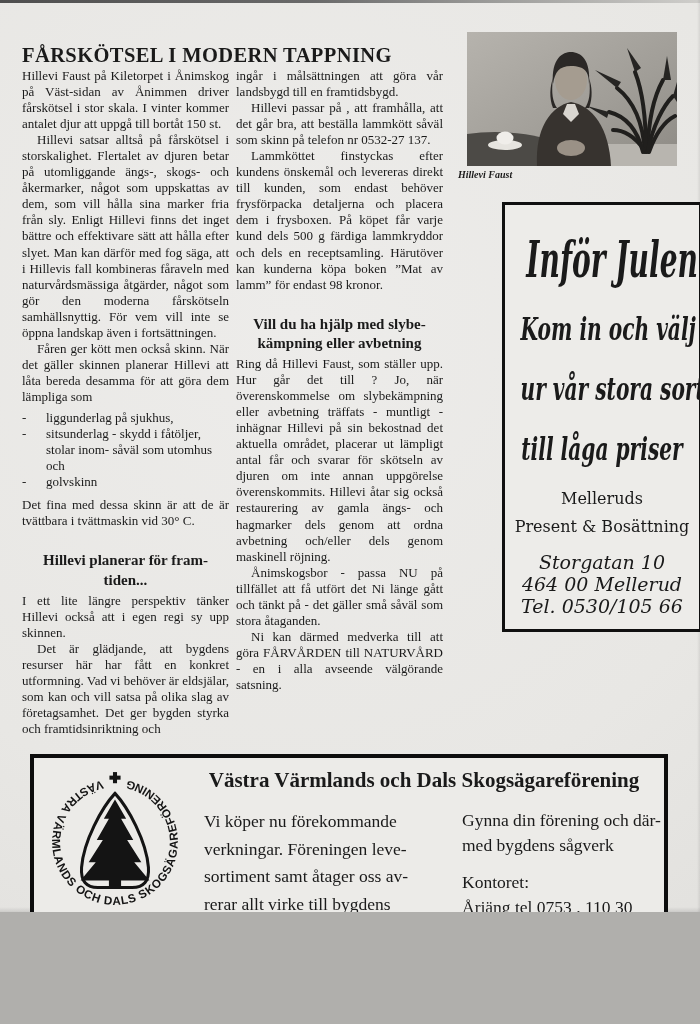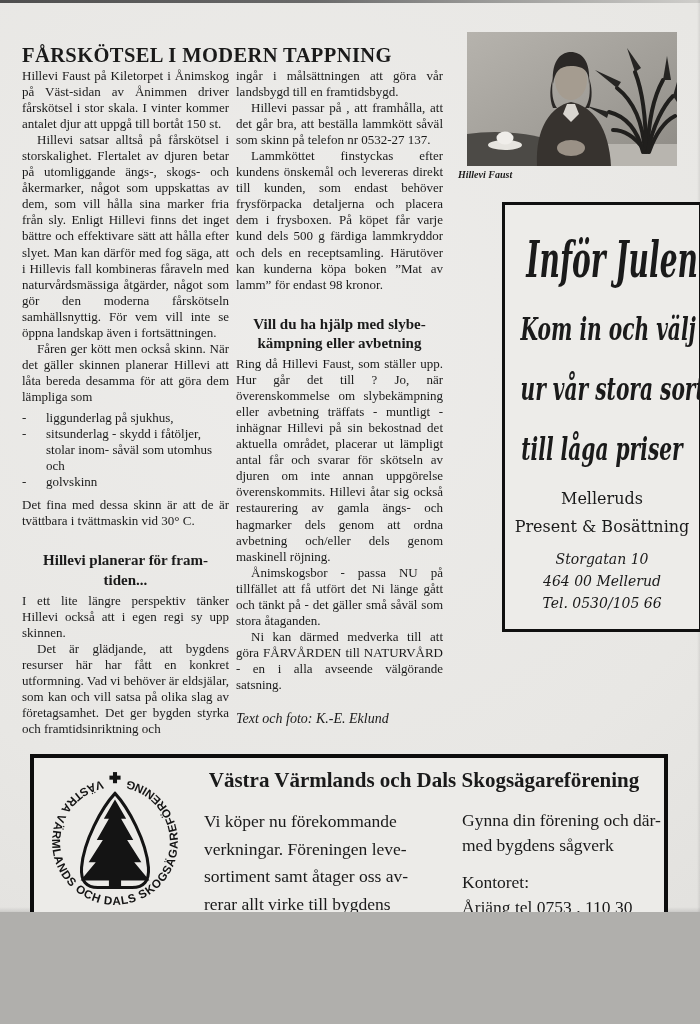--- a/index.html
+++ b/index.html
@@ -35,21 +35,21 @@
   .julbox{position:absolute;left:458px;top:202px;width:200px;height:430px;
     box-sizing:border-box;border:3px solid #101010;background:#edece9;margin-left:44px;}
   .julbox > div{position:absolute;left:0;right:0;text-align:center;white-space:nowrap;}
   .jul-big{top:36px;font-family:"DejaVu Serif",serif;font-style:italic;font-weight:bold;
     font-size:36px;line-height:1;transform:scale(.78,1.38);}
   .jul-mid{font-family:"DejaVu Serif",serif;font-style:italic;font-weight:bold;
     font-size:24px;line-height:1;transform:scale(.84,1.32);}
   .jul-mid.m1{top:112px}.jul-mid.m2{top:172px}.jul-mid.m3{top:232px}
   .shopname{font-family:"DejaVu Serif",serif;font-size:16px;line-height:1.1;}
   .shopname.s1{top:285px}.shopname.s2{top:313px}
-  .addr{font-family:"DejaVu Serif",serif;font-style:italic;font-size:14px;line-height:1.1;}
+  .addr{font-family:"DejaVu Serif",serif;font-style:italic;font-size:19px;line-height:1.1;}
   .addr.a1{top:347px}.addr.a2{top:369px}.addr.a3{top:391px}
 
   .skogbox{position:absolute;left:30px;top:754px;width:638px;height:203px;
     box-sizing:border-box;border:4px solid #0d0d0d;background:#ecebe8;}
   .skog-title{position:absolute;left:158px;right:8px;top:10px;text-align:center;
     font-size:21px;font-weight:bold;}
   .skog-left{position:absolute;left:170px;top:50px;width:252px;font-size:17.5px;line-height:1.58;}
   .skog-right{position:absolute;left:428px;top:50px;width:204px;font-size:17.5px;line-height:1.42;}
   .skog-right .gap{height:12px;}
   .skog-right .ralign{text-align:right;}
@@ -98,21 +98,20 @@
     <p>ingår i målsättningen att göra vår landsbygd till en framtidsbygd.</p>
     <p class="ind">Hillevi passar på , att framhålla, att det går bra, att beställa lammkött såväl som skinn på telefon nr 0532-27 137.</p>
     <p class="ind">Lammköttet finstyckas efter kundens önskemål och levereras direkt till kunden, som endast behöver frysförpacka detaljerna och placera dem i frysboxen. På köpet får varje kund dels 500 g färdiga lammkryddor och dels en receptsamling. Härutöver kan kunderna köpa boken ”Mat av lamm” för endast 98 kronor.</p>
     <div class="subhead">
       <div>Vill du ha hjälp med slybe-</div>
       <div>kämpning eller avbetning</div>
     </div>
     <p>Ring då Hillevi Faust, som ställer upp. Hur går det till ? Jo, när överenskommelse om slybekämpning eller avbetning träffats - muntligt - inhägnar Hillevi på sin bekostnad det aktuella området, placerar ut lämpligt antal får och svarar för skötseln av djuren om inte annan uppgörelse överenskommits. Hillevi åtar sig också restaurering av gamla ängs- och hagmarker dels genom att ordna avbetning och/eller dels genom maskinell röjning.</p>
     <p class="ind">Ånimskogsbor - passa NU på tillfället att få utfört det Ni länge gått och tänkt på - det gäller små såväl som stora åtaganden.</p>
     <p class="ind">Ni kan därmed medverka till att göra FÅRVÅRDEN till NATURVÅRD - en i alla avseende välgörande satsning.</p>
-    <div class="byline">Text och foto: K.-E. Eklund</div>
   </div>
 
   <div class="photo">
     <svg width="210" height="134" viewBox="0 0 210 134">
       <defs>
         <linearGradient id="wall" x1="0" y1="0" x2="1" y2="1">
           <stop offset="0" stop-color="#b6b3ad"></stop>
             <stop offset=".6" stop-color="#a09d97"></stop>
             <stop offset="1" stop-color="#8d8a84"></stop>
         </linearGradient>

